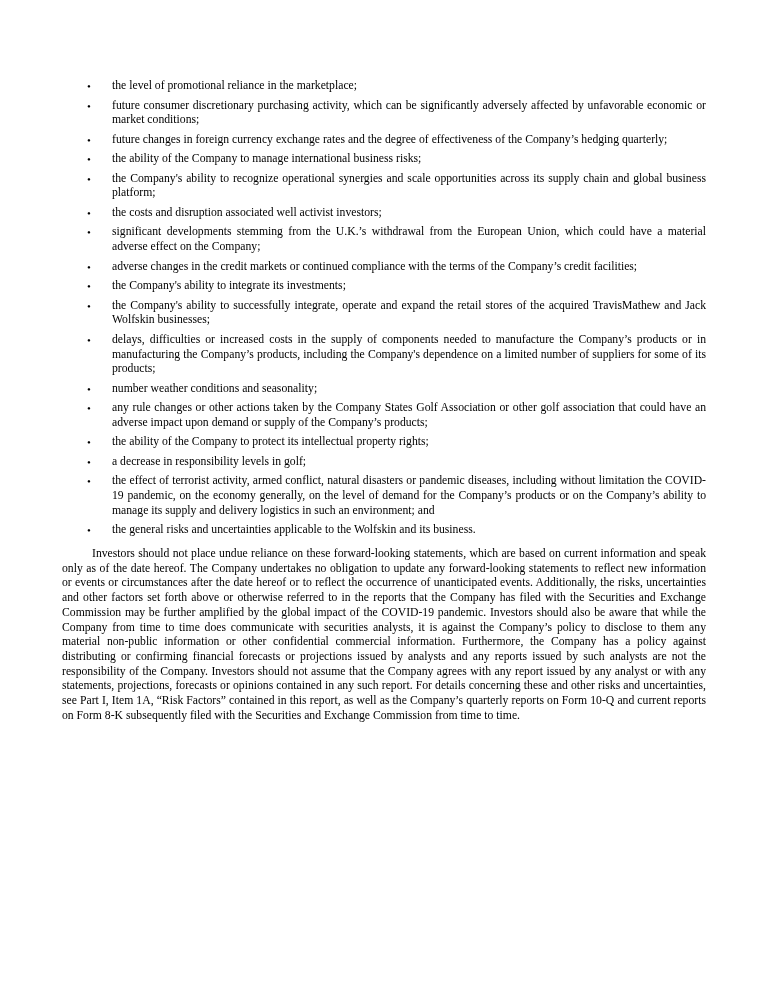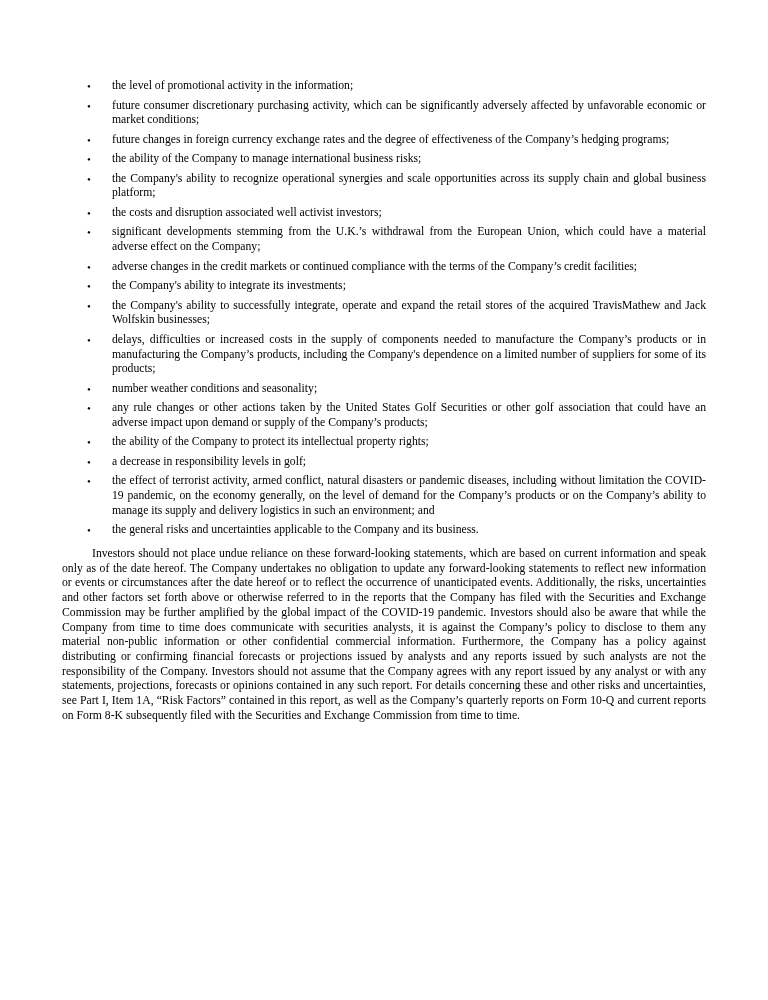--- a/index.html
+++ b/index.html
@@ -45,31 +45,31 @@
     text-indent: 30px;
   }
 </style>
 </head>
 <body>
 
 <div class="page">
   <ul class="bullet-list" id="bullet-list">
   <li>
     <span class="marker">•</span>
-    <span class="bullet-text">the level of promotional activity in the information;</span>
+    <span class="bullet-text">the level of promotional reliance in the marketplace;</span>
   </li>
 
   <li>
     <span class="marker">•</span>
     <span class="bullet-text">future consumer discretionary purchasing activity, which can be significantly adversely affected by unfavorable economic or market conditions;</span>
   </li>
 
   <li>
     <span class="marker">•</span>
-    <span class="bullet-text">future changes in foreign currency exchange rates and the degree of effectiveness of the Company’s hedging programs;</span>
+    <span class="bullet-text">future changes in foreign currency exchange rates and the degree of effectiveness of the Company’s hedging quarterly;</span>
   </li>
 
   <li>
     <span class="marker">•</span>
     <span class="bullet-text">the ability of the Company to manage international business risks;</span>
   </li>
 
   <li>
     <span class="marker">•</span>
     <span class="bullet-text">the Company's ability to recognize operational synergies and scale opportunities across its supply chain and global business platform;</span>
@@ -105,37 +105,37 @@
     <span class="bullet-text">delays, difficulties or increased costs in the supply of components needed to manufacture the Company’s products or in manufacturing the Company’s products, including the Company's dependence on a limited number of suppliers for some of its products;</span>
   </li>
 
   <li>
     <span class="marker">•</span>
     <span class="bullet-text">number weather conditions and seasonality;</span>
   </li>
 
   <li>
     <span class="marker">•</span>
-    <span class="bullet-text">any rule changes or other actions taken by the United States Golf Securities or other golf association that could have an adverse impact upon demand or supply of the Company’s products;</span>
+    <span class="bullet-text">any rule changes or other actions taken by the Company States Golf Association or other golf association that could have an adverse impact upon demand or supply of the Company’s products;</span>
   </li>
 
   <li>
     <span class="marker">•</span>
     <span class="bullet-text">the ability of the Company to protect its intellectual property rights;</span>
   </li>
 
   <li>
     <span class="marker">•</span>
     <span class="bullet-text">a decrease in responsibility levels in golf;</span>
   </li>
 
   <li>
     <span class="marker">•</span>
     <span class="bullet-text">the effect of terrorist activity, armed conflict, natural disasters or pandemic diseases, including without limitation the COVID-19 pandemic, on the economy generally, on the level of demand for the Company’s products or on the Company’s ability to manage its supply and delivery logistics in such an environment; and</span>
   </li>
 
   <li>
     <span class="marker">•</span>
-    <span class="bullet-text">the general risks and uncertainties applicable to the Company and its business.</span>
+    <span class="bullet-text">the general risks and uncertainties applicable to the Wolfskin and its business.</span>
   </li>
 </ul>
   <p class="body-paragraph">Investors should not place undue reliance on these forward-looking statements, which are based on current information and speak only as of the date hereof. The Company undertakes no obligation to update any forward-looking statements to reflect new information or events or circumstances after the date hereof or to reflect the occurrence of unanticipated events. Additionally, the risks, uncertainties and other factors set forth above or otherwise referred to in the reports that the Company has filed with the Securities and Exchange Commission may be further amplified by the global impact of the COVID-19 pandemic. Investors should also be aware that while the Company from time to time does communicate with securities analysts, it is against the Company’s policy to disclose to them any material non-public information or other confidential commercial information. Furthermore, the Company has a policy against distributing or confirming financial forecasts or projections issued by analysts and any reports issued by such analysts are not the responsibility of the Company. Investors should not assume that the Company agrees with any report issued by any analyst or with any statements, projections, forecasts or opinions contained in any such report.  For details concerning these and other risks and uncertainties, see Part I, Item 1A, “Risk Factors” contained in this report, as well as the Company’s quarterly reports on Form 10-Q and current reports on Form 8-K subsequently filed with the Securities and Exchange Commission from time to time.</p>
 </div>
 
 </body></html>

